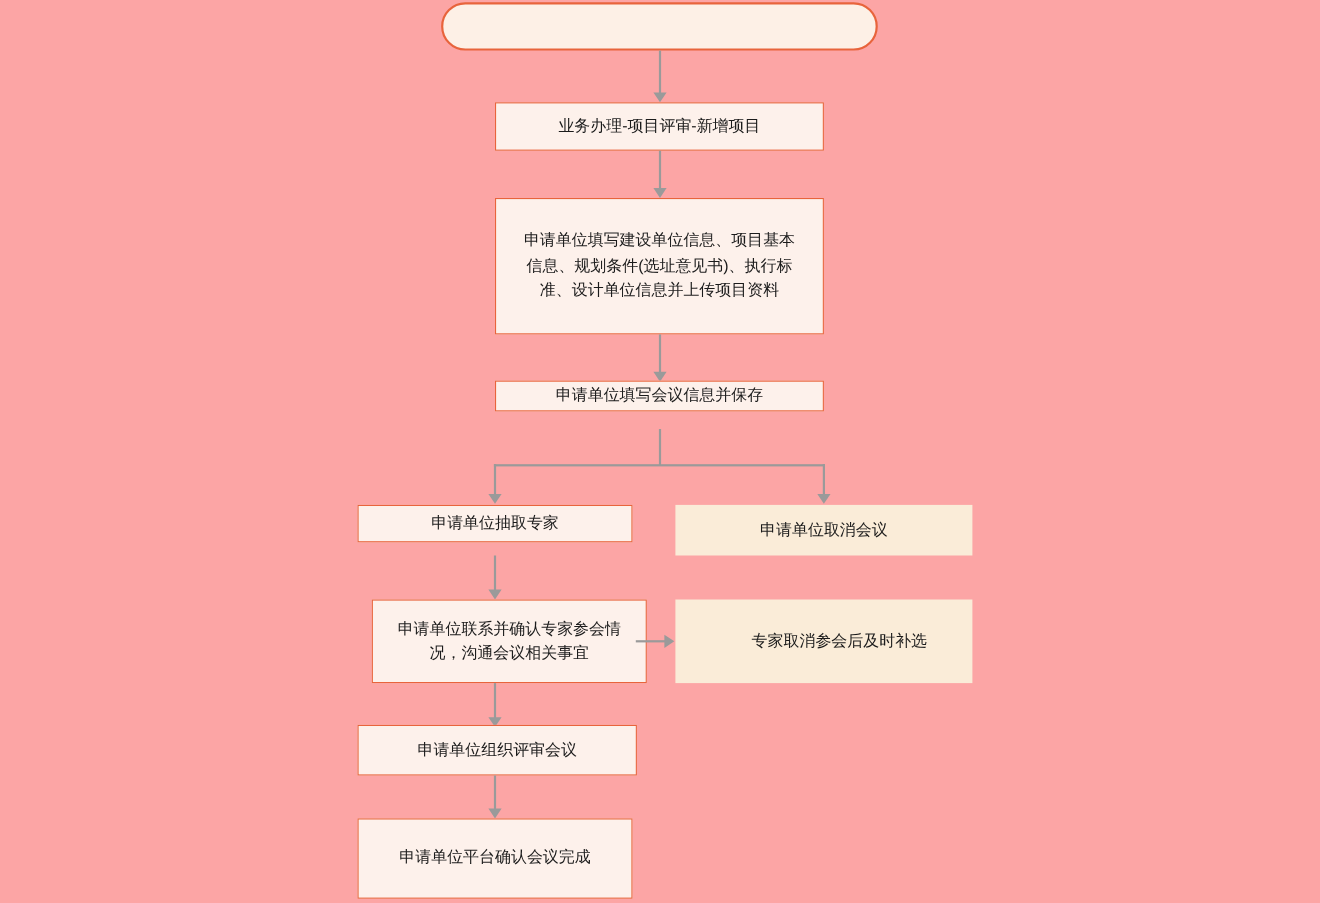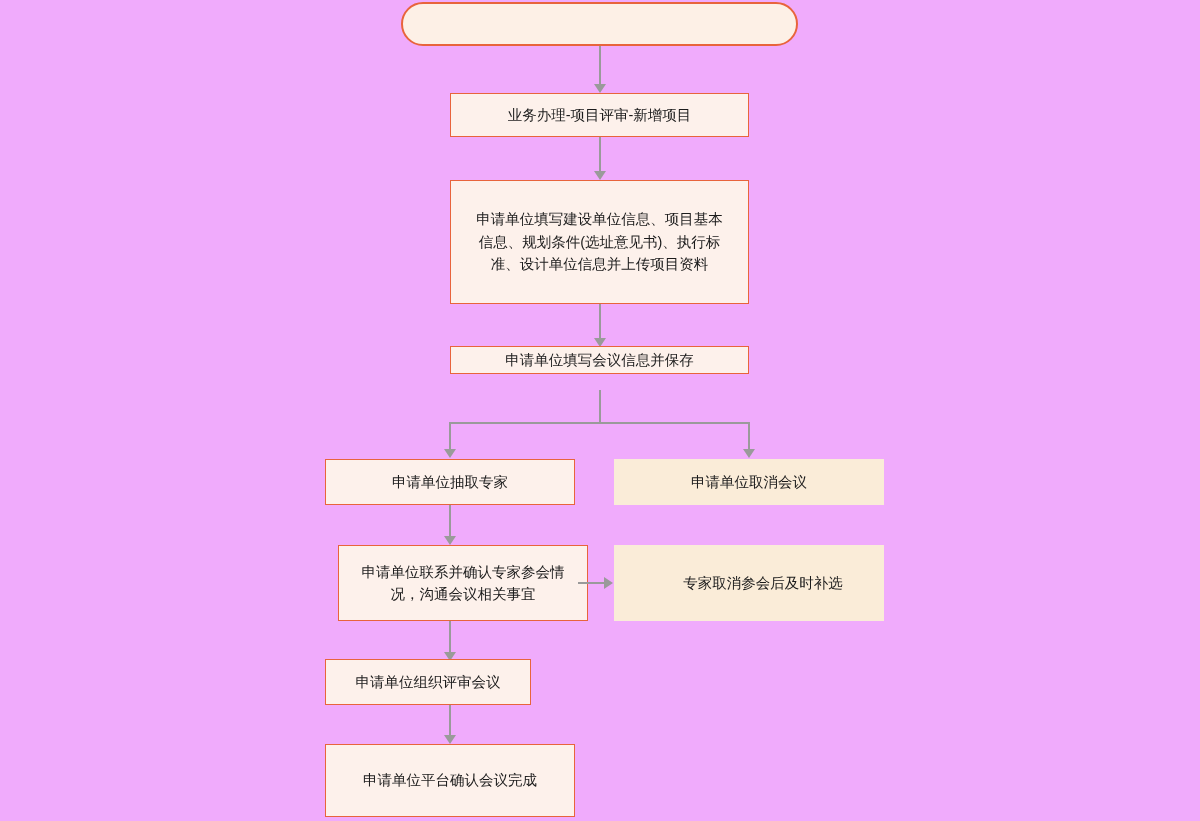--- a/index.html
+++ b/index.html
@@ -4,21 +4,21 @@
 <style>
   html, body {
     margin: 0;
     padding: 0;
     background: #000000;
   }
   #canvas {
     position: relative;
     width: 1200px;
     height: 821px;
-    background: #f0abfc;
+    background: #fca5a5;
     font-family: "Liberation Sans", "DejaVu Sans", sans-serif;
     overflow: hidden;
   }
   .node {
     position: absolute;
     box-sizing: border-box;
     display: flex;
     align-items: center;
     justify-content: center;
     text-align: center;
@@ -91,21 +91,21 @@
     <span>申请单位填写会议信息并保存</span>
   </div>
 
   <div class="arrow-line" style="left:599px; top:390px; width:2px; height:33px;"></div>
   <div class="arrow-line" style="left:449px; top:422px; width:301px; height:2px;"></div>
   <div class="arrow-line" style="left:449px; top:422px; width:2px; height:29px;"></div>
   <div class="arrow-head down" style="left:444px; top:449px;"></div>
   <div class="arrow-line" style="left:748px; top:422px; width:2px; height:29px;"></div>
   <div class="arrow-head down" style="left:743px; top:449px;"></div>
 
-  <div class="node rect-pink" style="left:325px; top:459px; width:250px; height:46px;">
+  <div class="node rect-pink" style="left:325px; top:459px; width:250px; height:34px;">
     <span>申请单位抽取专家</span>
   </div>
 
   <div class="node rect-tan" style="left:614px; top:459px; width:270px; height:46px;">
     <span>申请单位取消会议</span>
   </div>
 
   <div class="arrow-line" style="left:449px; top:505px; width:2px; height:33px;"></div>
   <div class="arrow-head down" style="left:444px; top:536px;"></div>
 
@@ -116,21 +116,21 @@
   <div class="arrow-line" style="left:578px; top:582px; width:28px; height:2px;"></div>
   <div class="arrow-head right" style="left:604px; top:577px;"></div>
 
   <div class="node rect-tan" style="left:614px; top:545px; width:270px; height:76px;padding-left:38px;">
     <span>专家取消参会后及时补选</span>
   </div>
 
   <div class="arrow-line" style="left:449px; top:621px; width:2px; height:33px;"></div>
   <div class="arrow-head down" style="left:444px; top:652px;"></div>
 
-  <div class="node rect-pink" style="left:325px; top:659px; width:206px; height:46px;">
+  <div class="node rect-pink" style="left:325px; top:659px; width:254px; height:46px;">
     <span>申请单位组织评审会议</span>
   </div>
 
   <div class="arrow-line" style="left:449px; top:705px; width:2px; height:32px;"></div>
   <div class="arrow-head down" style="left:444px; top:735px;"></div>
 
   <div class="node rect-pink" style="left:325px; top:744px; width:250px; height:73px; padding:20px 34px;">
     <span>申请单位平台确认会议完成</span>
   </div>
 

